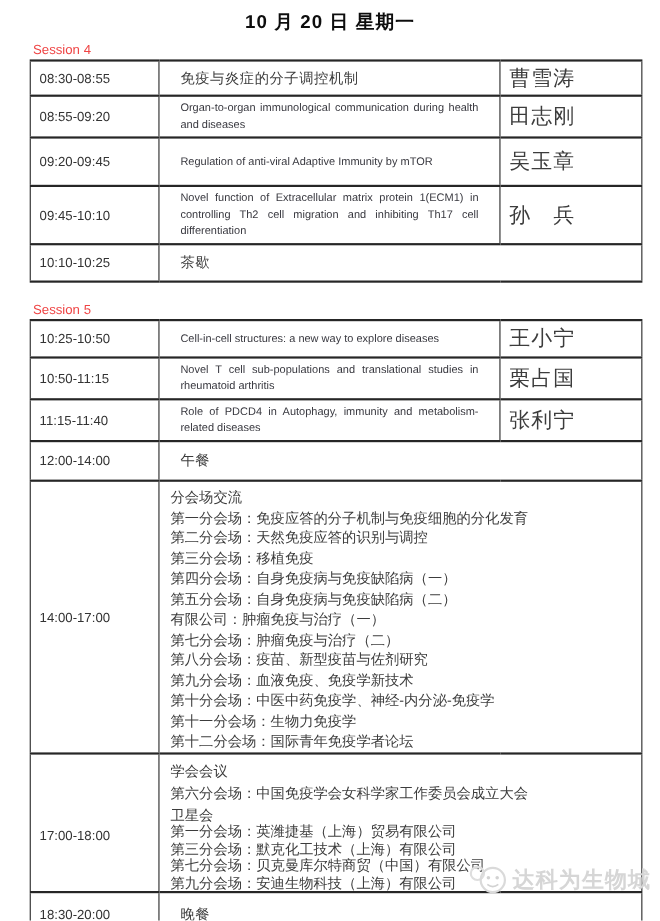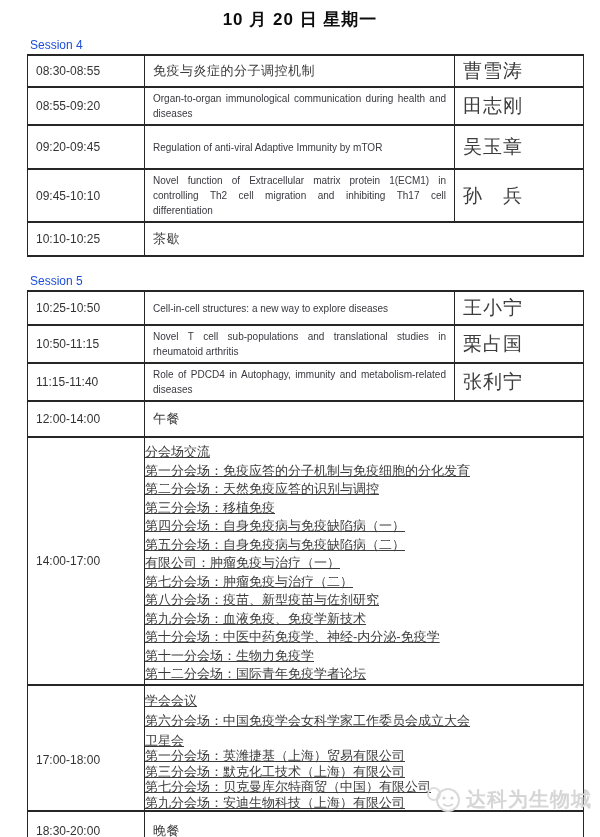--- a/index.html
+++ b/index.html
@@ -5,38 +5,38 @@
   html,body{margin:0;padding:0;background:#ffffff;}
   .page{
     position:relative;width:600px;height:837px;background:#fff;overflow:hidden;
     font-family:"Liberation Sans","DejaVu Sans",sans-serif;color:#3c3c3c;
   }
   .doc-title{
     margin:8px 0 0 0;text-align:center;font-size:17px;font-weight:bold;
     color:#0d0d0d;letter-spacing:1px;font-family:"Liberation Sans","DejaVu Sans",sans-serif;
   }
   .session-label{
-    margin:7px 0 2px 30px;font-size:12px;color:#1d4ed8;
+    margin:7px 0 2px 30px;font-size:12px;color:#ef4444;
   }
   .session-label.second{margin-top:17px;}
   table.sched{
     border-collapse:collapse;table-layout:fixed;
     margin-left:27px;width:556px;
   }
   table.sched td{
     border-left:1px solid #262626;border-right:1px solid #262626;
     border-top:2px solid #262626;border-bottom:2px solid #262626;
     vertical-align:middle;overflow:hidden;
   }
   td.time{font-size:12px;color:#333;padding:2px 4px 2px 8px;}
-  td.ttl{padding:3px 8px;}
+  td.ttl{padding:3px 19px;}
   td.ttl.zh{font-size:13px;letter-spacing:0.5px;}
   td.ttl.en{font-size:10px;line-height:15px;text-align:justify;color:#38383f;}
   td.spk{font-size:19px;letter-spacing:1px;padding:2px 8px;}
-  td.block{vertical-align:top;padding:5px 8px 0 0;text-decoration:underline;}
+  td.block{vertical-align:top;padding:5px 8px 0 10px;}
   .bline{font-size:13px;line-height:18.5px;white-space:nowrap;}
   .egroup1 .bline{line-height:20px;}
   .egroup2{margin-top:2px;}
   .egroup2 .bline{line-height:15.5px;}
   td.vtop{vertical-align:top;padding-top:26px;}
   .watermark{
     position:absolute;left:424px;top:784px;display:flex;align-items:center;
     color:#d6d6d6;z-index:5;pointer-events:none;
   }
   .watermark .wm-text{

